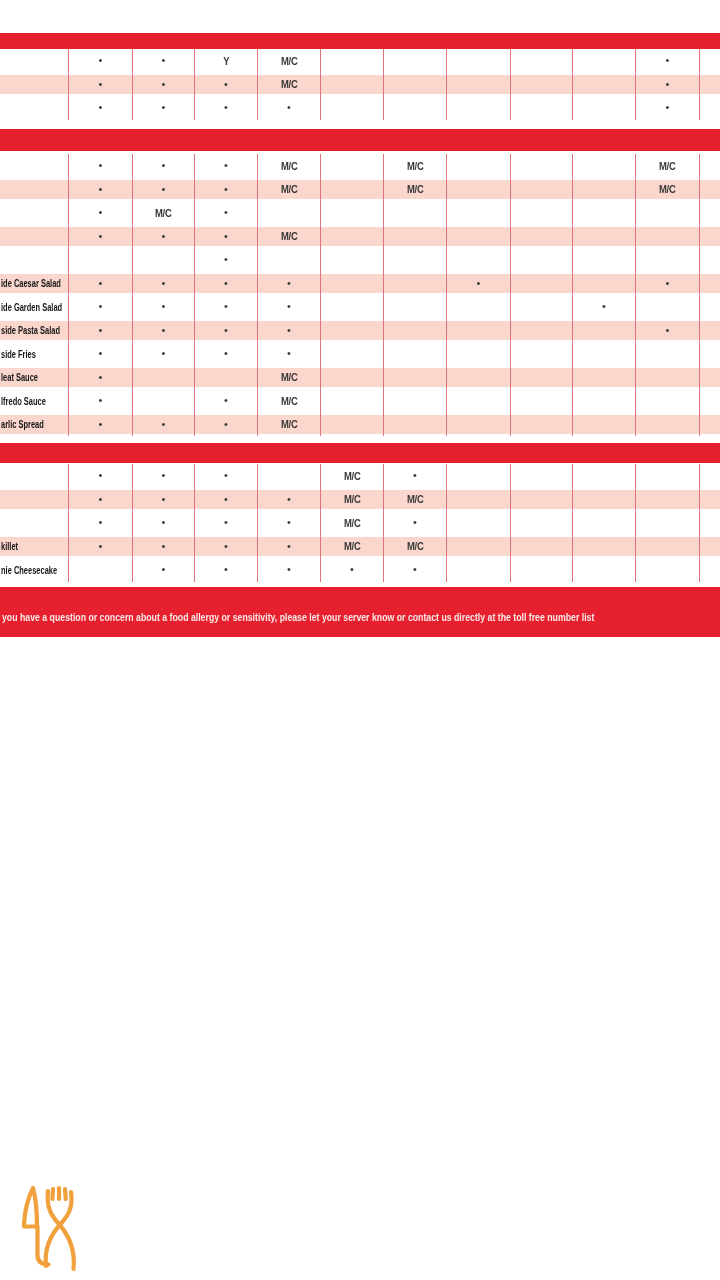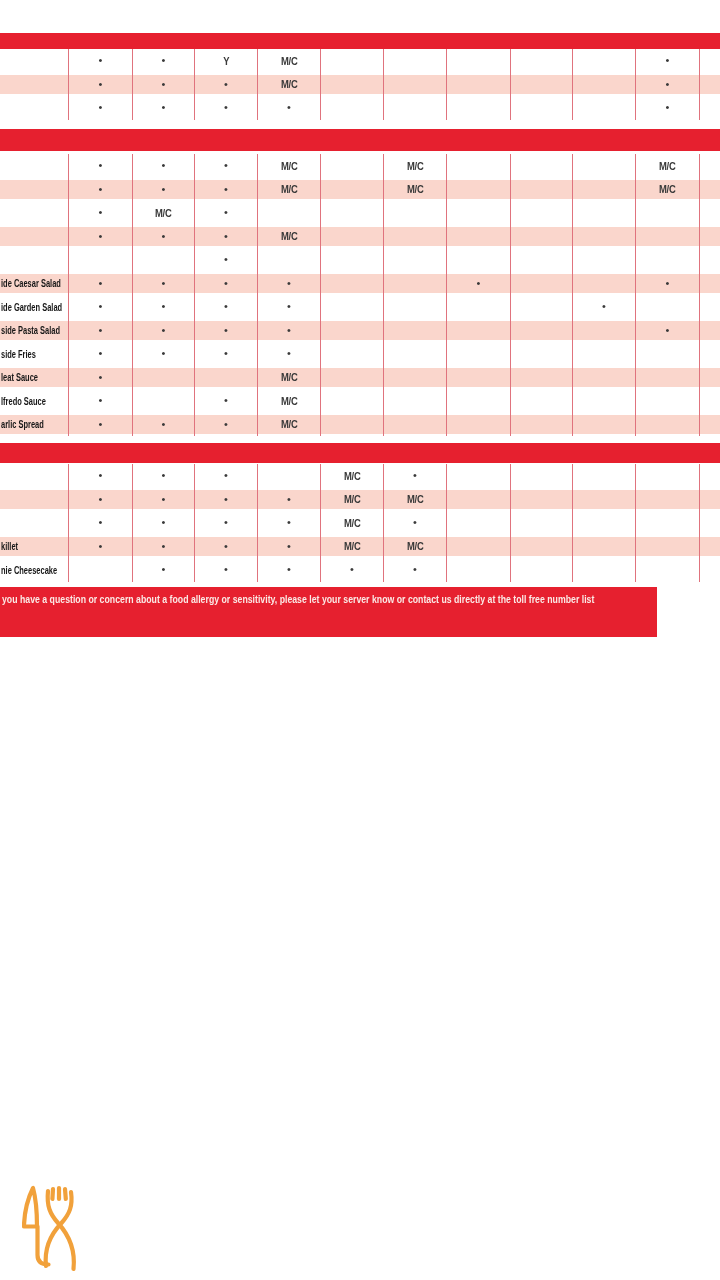--- a/index.html
+++ b/index.html
@@ -42,22 +42,22 @@
   .mc{
     font-weight:bold;font-size:10.5px;line-height:1;color:var(--marker,#3A3A3A);
     display:inline-block;transform:scaleX(0.9);letter-spacing:-0.2px;
   }
   .cond{display:inline-block;transform-origin:0 50%;white-space:nowrap}
   .label .cond{
     font-weight:bold;font-size:11px;color:#161616;transform:scaleX(0.68);
   }
 
   .footer{
-    position:absolute;left:0;top:587px;width:657px;height:50px;
-    background:var(--red,#E6202F);overflow:hidden;box-sizing:border-box;padding-top:4px;
+    position:absolute;left:0;top:587px;width:720px;height:50px;
+    background:var(--red,#E6202F);overflow:hidden;box-sizing:border-box;padding-top:22px;
   }
   .fline{
     height:17px;line-height:17px;white-space:nowrap;padding-left:2px;
     color:#FBEAE6;font-weight:bold;font-size:11.5px;overflow:visible;
   }
   .fline .cond{transform:scaleX(0.76)}
 
   .logo{position:absolute;left:22px;top:1185px;width:66px;height:88px}
   .logo path{fill:none;stroke:var(--logo,#F1A13B);stroke-width:4.2;stroke-linecap:round;stroke-linejoin:round}
 </style>

